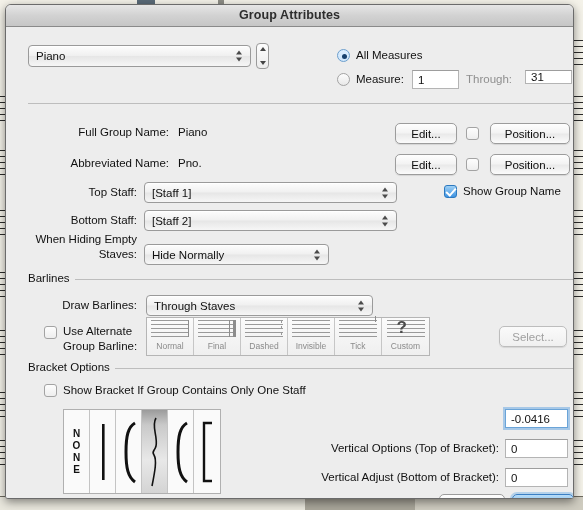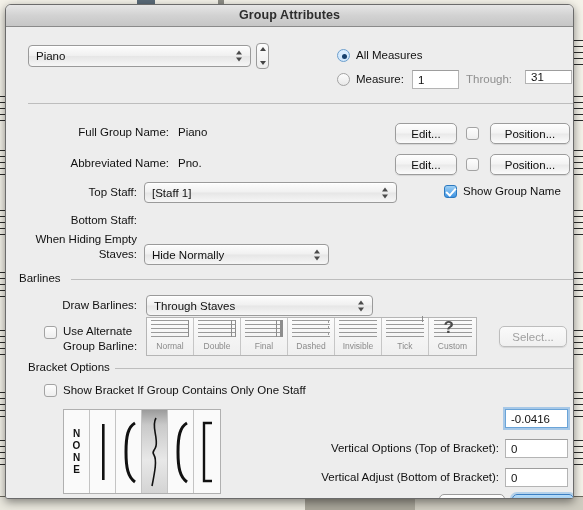--- a/index.html
+++ b/index.html
@@ -344,29 +344,33 @@
 
     <div class="lbl right" style="left:0px;top:159px;width:131px;">Top Staff:</div>
     <div class="popup" style="left:138px;top:155px;width:253px;height:21px;">
       <span>[Staff 1]</span>
       <span class="arrows"></span>
     </div>
     <div class="cbox on" style="left:438px;top:158px;"></div>
     <div class="lbl" style="left:457px;top:158px;">Show Group Name</div>
 
     <div class="lbl right" style="left:0px;top:187px;width:131px;">Bottom Staff:</div>
+    <div class="popup" style="left:138px;top:183px;width:253px;height:21px;">
+      <span>[Staff 2]</span>
+      <span class="arrows"></span>
+    </div>
 
     <div class="lbl right" style="left:0px;top:206px;width:131px;">When Hiding Empty</div>
     <div class="lbl right" style="left:0px;top:221px;width:131px;">Staves:</div>
     <div class="popup" style="left:138px;top:217px;width:185px;height:21px;">
       <span>Hide Normally</span>
       <span class="arrows"></span>
     </div>
 
-    <div class="grouplabel" style="left:13px;top:245px;text-align:center;">Barlines</div>
+    <div class="grouplabel" style="left:22px;top:245px;text-align:center;">Barlines</div>
     <div class="rule" style="left:65px;top:252px;width:502px;"></div>
 
     <div class="lbl right" style="left:0px;top:272px;width:131px;">Draw Barlines:</div>
     <div class="popup" style="left:140px;top:268px;width:227px;height:21px;">
       <span>Through Staves</span>
       <span class="arrows"></span>
     </div>
 
     <div class="cbox" style="left:38px;top:299px;"></div>
     <div class="lbl" style="left:57px;top:298px;">Use Alternate</div>
@@ -379,32 +383,20 @@
           <span class="sl" style="top:0"></span>
             <span class="sl" style="top:4px"></span>
           <span class="sl" style="top:8px"></span>
             <span class="sl" style="top:12px"></span>
           <span class="sl" style="top:16px"></span>
           <span class="bar-thin" style="right:0;left:auto;"></span>
         </div>
         <div class="cap">Normal</div>
       </div>
 
-      <div class="blcell">
-        <div class="glyph">
-          <span class="sl" style="top:0"></span>
-            <span class="sl" style="top:4px"></span>
-          <span class="sl" style="top:8px"></span>
-            <span class="sl" style="top:12px"></span>
-          <span class="sl" style="top:16px"></span>
-          <span class="bar-thin" style="left:33px;"></span>
-          <span class="bar-thin" style="left:37px;"></span>
-        </div>
-        <div class="cap">Double</div>
-      </div>
 
       <div class="blcell">
         <div class="glyph">
           <span class="sl" style="top:0"></span>
             <span class="sl" style="top:4px"></span>
           <span class="sl" style="top:8px"></span>
             <span class="sl" style="top:12px"></span>
           <span class="sl" style="top:16px"></span>
           <span class="bar-thin" style="left:31px;"></span>
           <span class="bar-thick" style="left:35px;"></span>

